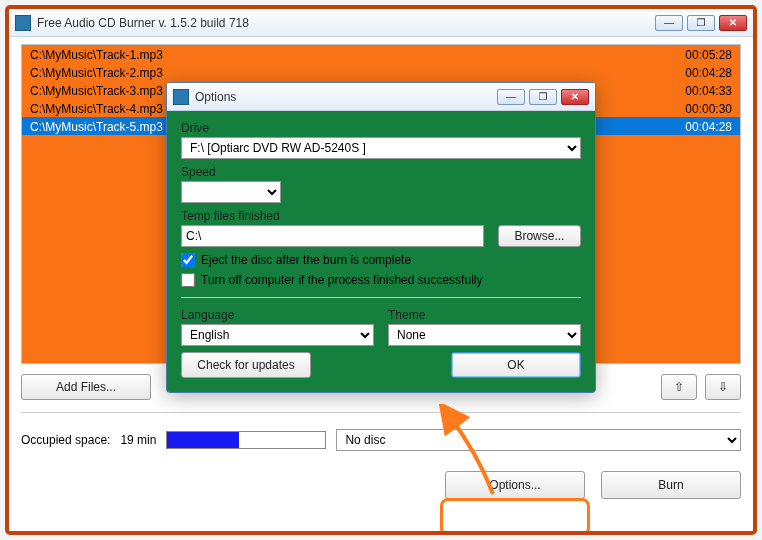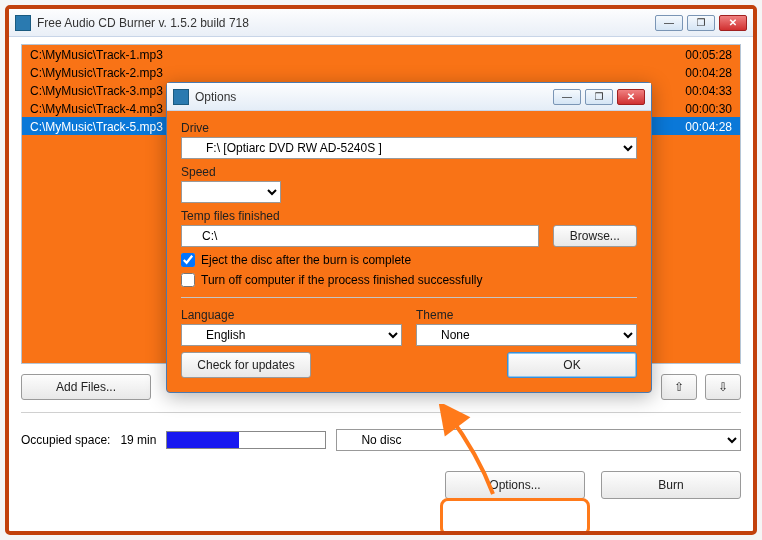--- a/index.html
+++ b/index.html
@@ -28,24 +28,24 @@
 .progress-row { display: flex; align-items: center; gap: 10px; margin-top: 16px; }
 .progress-label { white-space: nowrap; }
 .progress-bar { flex: 0 0 160px; height: 18px; border: 1px solid #888; background: #fff; position: relative; }
 .progress-fill { position: absolute; left: 0; top: 0; bottom: 0; width: 45%; background: #1818f0; }
 .disc-select { flex: 1; }
 
 .action-row { display: flex; gap: 16px; justify-content: flex-end; margin-top: 20px; }
 .action-btn { width: 140px; height: 28px; }
 .highlight-ring { position: absolute; border: 3px solid #ff7a1a; border-radius: 8px; pointer-events: none; }
 
-select, input[type=text] { height: 22px; border: 1px solid #999; background: #fff; padding: 0 20px; width: 100%; }
+select, input[type=text] { height: 22px; border: 1px solid #999; background: #fff; padding: 0 4px; width: 100%; }
 
 
-.dialog { position: absolute; top: 82px; left: 166px; width: 486px; background: #f97316; border: 1px solid #4a7ab0; border-radius: 4px; box-shadow: 0 4px 20px rgba(0,0,0,0.3); }
+.dialog { position: absolute; top: 82px; left: 166px; width: 430px; background: #15803d; border: 1px solid #4a7ab0; border-radius: 4px; box-shadow: 0 4px 20px rgba(0,0,0,0.3); }
 .dialog .titlebar { background: linear-gradient(#fdfdfe,#e4edf7); }
 .dialog-body { padding: 10px 14px 14px; }
 .field { margin-bottom: 6px; }
 .field-label { color: #222; margin-bottom: 2px; display: block; }
 .row { display: flex; gap: 14px; }
 .col { flex: 1; }
 .cb-row { display: flex; align-items: center; gap: 6px; margin: 6px 0; }
 .cb-row input { width: 14px; height: 14px; }
 hr.sep { border: none; border-top: 1px solid #c5c5c5; margin: 10px 0; }
 .dialog .btn-row { display: flex; justify-content: space-between; margin-top: 0; align-items: center; }

